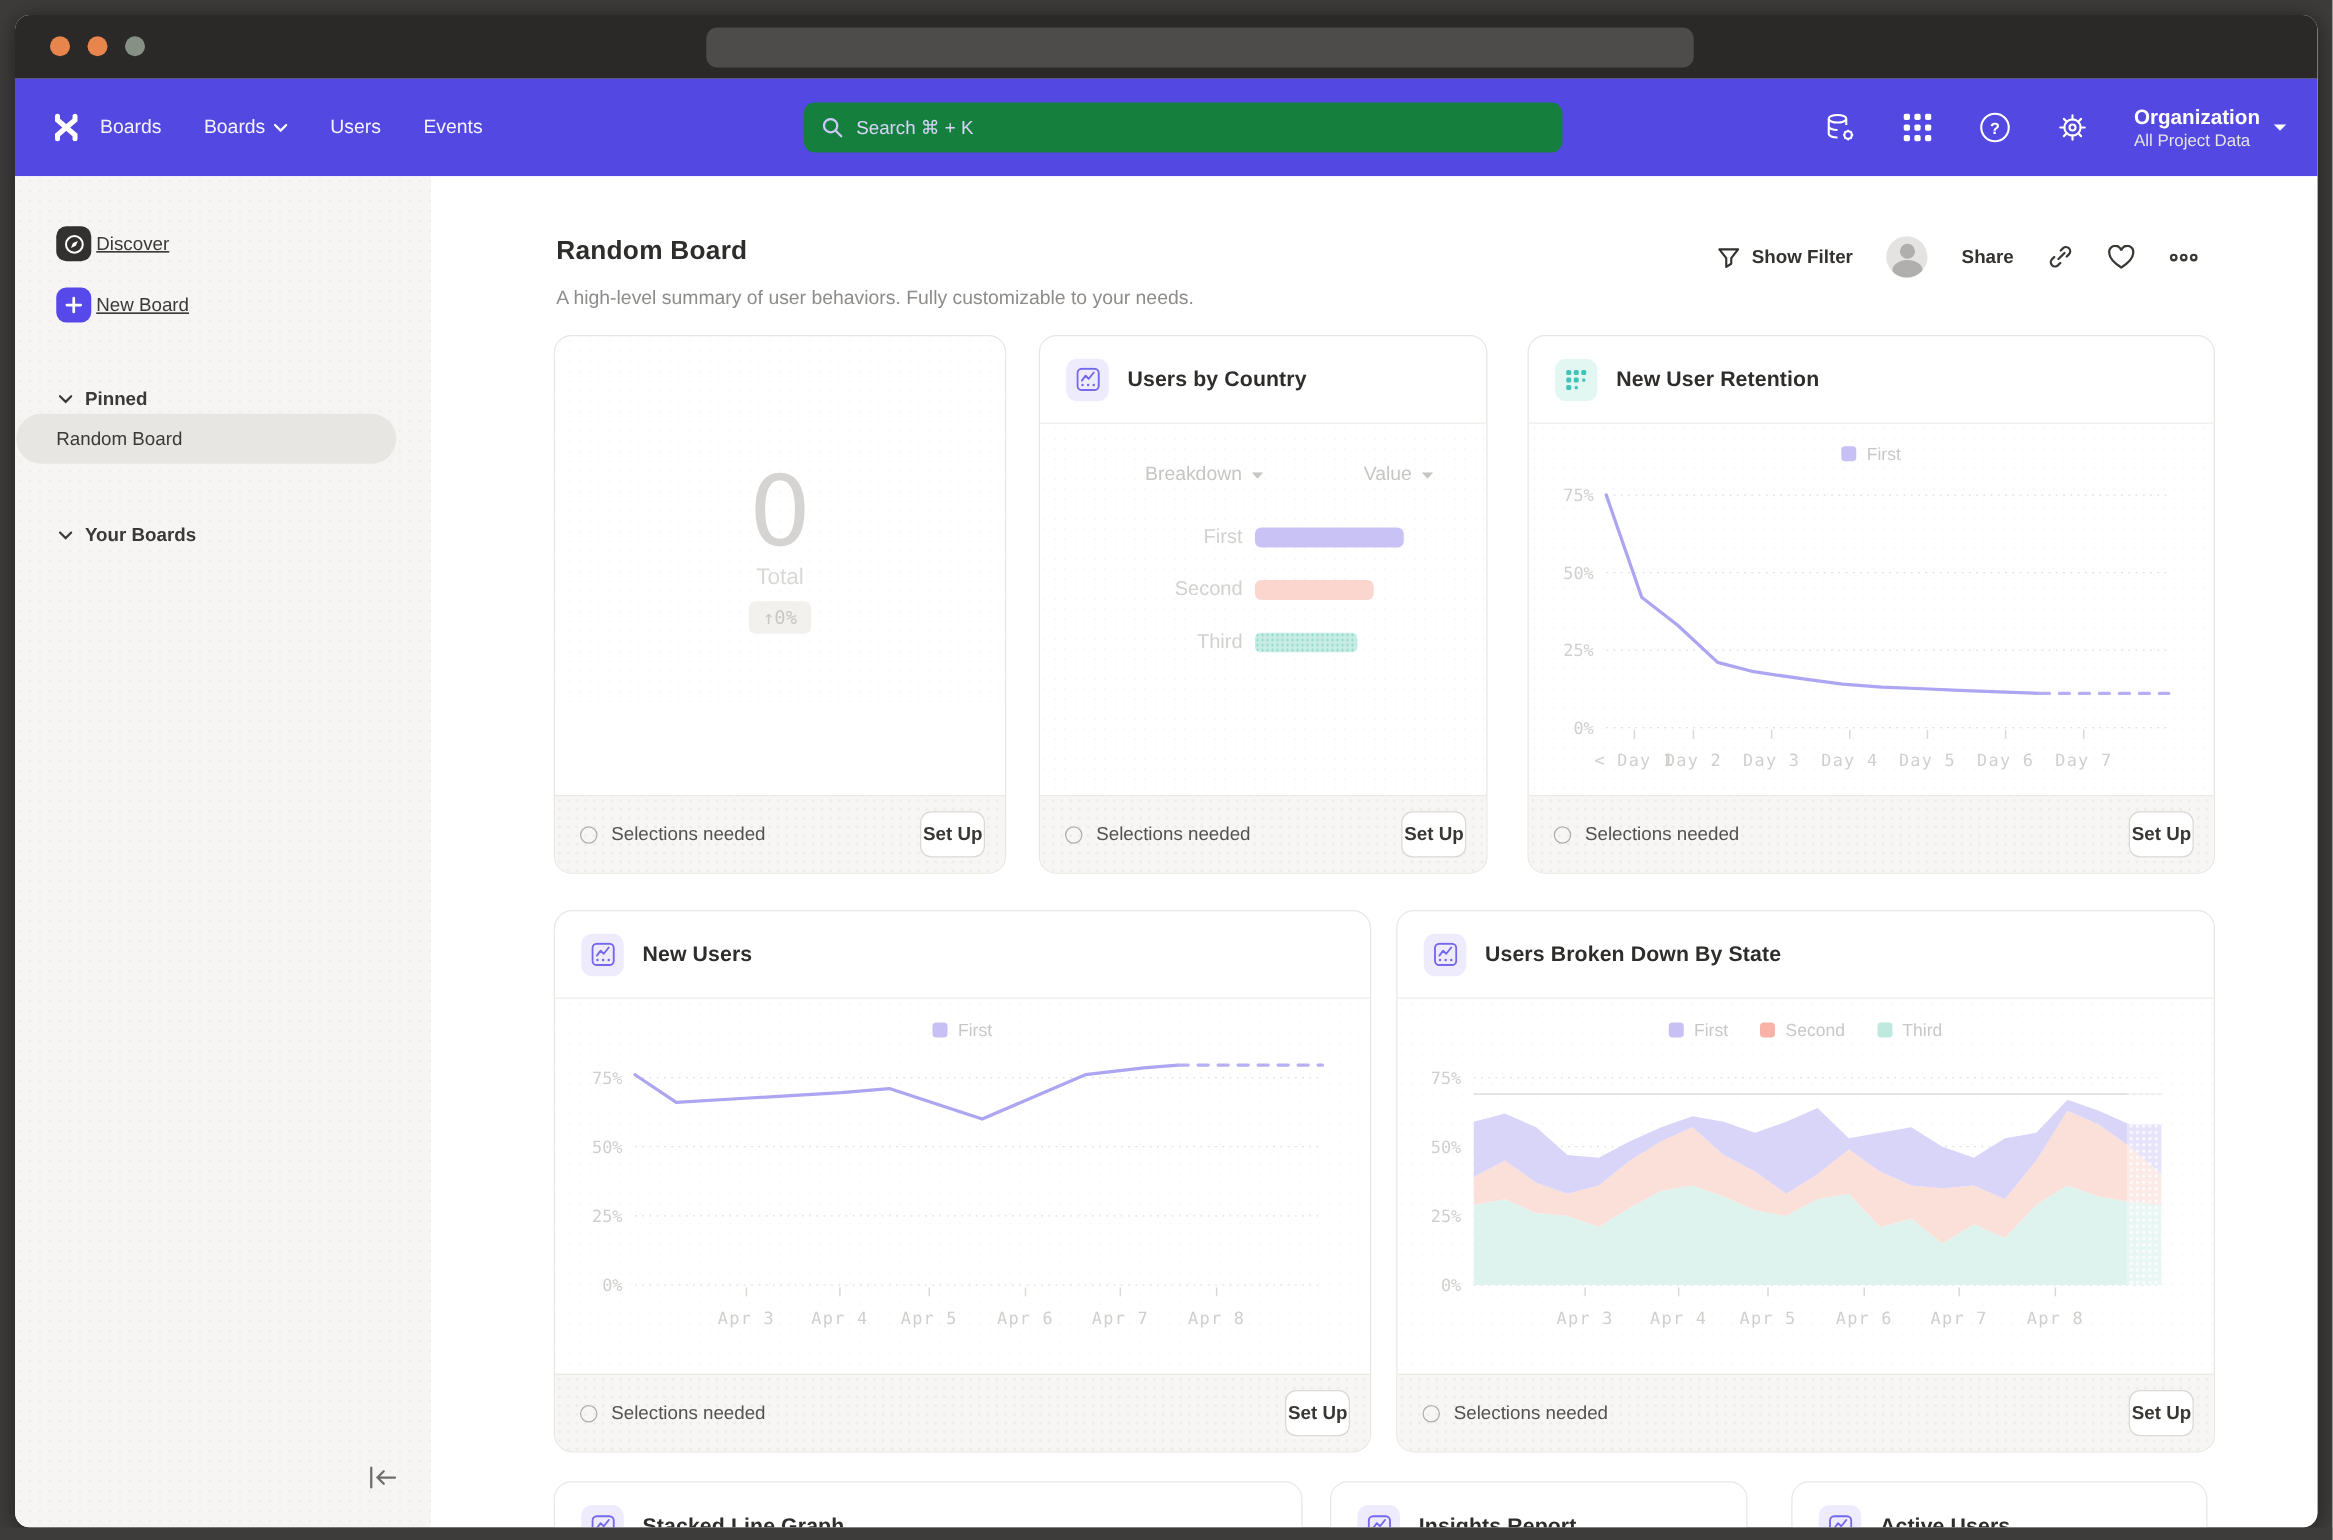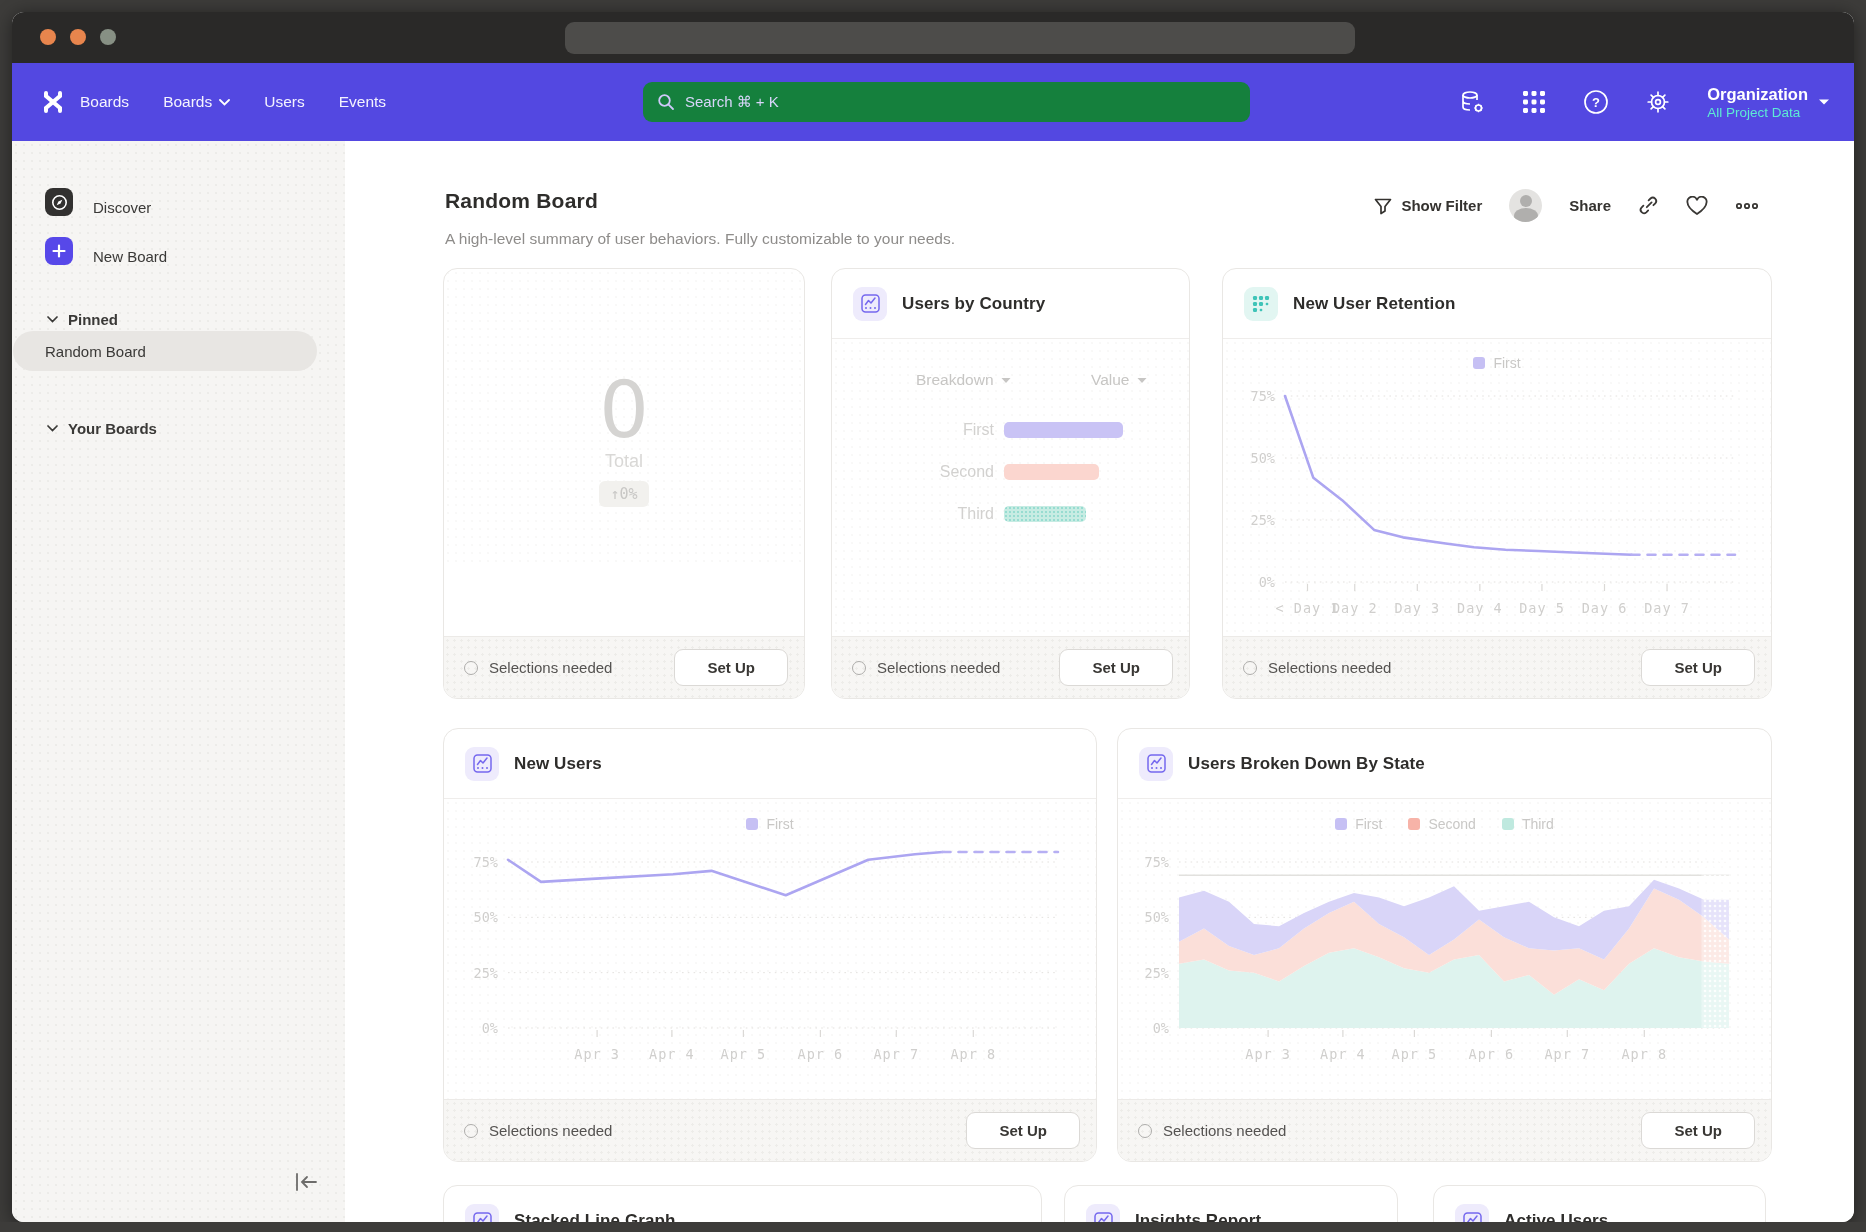--- a/index.html
+++ b/index.html
@@ -20,27 +20,27 @@
   .nav-logo { margin-left:28px; display:flex; align-items:center; }
   .nav-links { display:flex; align-items:center; margin-left:14px; gap:34px; }
   .nav-link { font-size:15.5px; font-weight:500; color:#f4f3fe; display:flex; align-items:center; gap:7px; cursor:pointer; }
   .searchbar { position:absolute; left:631px; top:19px; width:607px; height:40px; border-radius:9px;
                background:#15803d; display:flex; align-items:center; padding:0 14px; gap:10px; }
   .searchbar span { font-size:15px; color:#d9d6fb; }
   .nav-right { position:absolute; right:24px; top:0; height:78px; display:flex; align-items:center; gap:36px; }
   .nav-icon { width:26px; height:26px; display:flex; align-items:center; justify-content:center; cursor:pointer; }
   .org { display:flex; align-items:center; gap:10px; cursor:pointer; }
   .org-name { font-size:16.5px; font-weight:700; line-height:1.25; }
-  .org-sub { font-size:13.5px; font-weight:400; color:#5eead4; }
+  .org-sub { font-size:13.5px; font-weight:400; color:#e5e5e5; }
 
   
   .app { display:flex; height:1081px; }
   .sidebar { position:relative; width:333px; background:#f6f5f3; flex:none;
              background-image:radial-gradient(circle, rgba(80,70,50,.055) 1px, transparent 1.2px); background-size:8px 8px; }
-  .side-item { display:flex; align-items:flex-end; gap:20px; margin:0 0 0 33px; height:42px; cursor:pointer; }
+  .side-item { display:flex; align-items:center; gap:4px; margin:0 0 0 33px; height:42px; cursor:pointer;text-decoration:underline; }
   .side-item .sq { width:28px; height:28px; border-radius:8px; display:flex; align-items:center; justify-content:center; flex:none; }
   .side-label { font-size:15px; font-weight:500; color:#3a3937; }
   .side-head { display:flex; align-items:center; gap:10px; margin-left:35px; cursor:pointer; }
   .side-head .side-label { font-weight:600; }
   .side-pill { position:absolute; left:1px; right:28px; height:40px; border-radius:20px; background:#e8e6e3;
                display:flex; align-items:center; padding-left:32px; cursor:pointer; }
   .collapse-btn { position:absolute; left:279px; top:1028px; width:30px; height:26px; color:#6d6c6a; cursor:pointer;
                   display:flex; align-items:center; justify-content:center; }
 
   .main { position:relative; flex:1; background:#fff; overflow:hidden; }
@@ -62,21 +62,21 @@
   .chip.purple { background:#eeebfc; color:#7568ee; }
   .chip.teal { background:#e2f6f2; color:#3fc4b8; }
   .card-title { font-size:17px; font-weight:700; color:#2e2d2b; letter-spacing:.1px; }
   .card-body { position:relative;
                background-image:radial-gradient(circle, rgba(80,70,50,.035) 1px, transparent 1.2px); background-size:8px 8px; }
   .card-foot { position:absolute; left:0; right:0; bottom:0; height:62px; background:#f7f6f4; border-top:1px solid #eceae7;
                display:flex; align-items:center; padding:0 16px 0 20px;
                background-image:radial-gradient(circle, rgba(80,70,50,.06) 1px, transparent 1.2px); background-size:7px 7px; }
   .foot-status { display:flex; align-items:center; gap:11px; font-size:15px; color:#545250; }
   .foot-status .ring { width:14px; height:14px; border:1.6px solid #aeadab; border-radius:50%; flex:none; }
-  .setup-btn { margin-left:auto; background:#fff; border:1px solid #dbd9d6; border-radius:9px; padding:9px 32px;
+  .setup-btn { margin-left:auto; background:#fff; border:1px solid #dbd9d6; border-radius:9px; padding:9px 1px;
                font-size:15px; font-weight:700; color:#393734; cursor:pointer; font-family:inherit; }
 
   .legend { position:absolute; left:0; right:0; display:flex; justify-content:center; gap:26px; pointer-events:none; }
   .legend .li { display:flex; align-items:center; gap:8px; font-size:14px; color:#c9c8c6; }
   .legend .sw { width:12px; height:12px; border-radius:3px; }
 
   
   .big-zero { position:absolute; left:0; right:0; top:96px; text-align:center; font-size:78px; font-weight:500; color:#d5d4d2;
               font-family:"DejaVu Sans", sans-serif; }
   .zero-label { position:absolute; left:0; right:0; top:182px; text-align:center; font-size:18px; color:#d9d8d6; }

